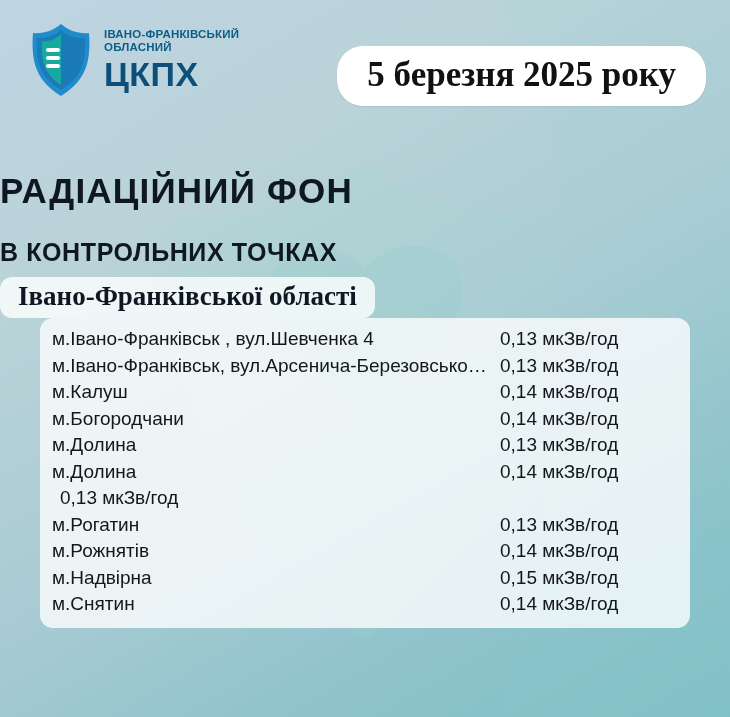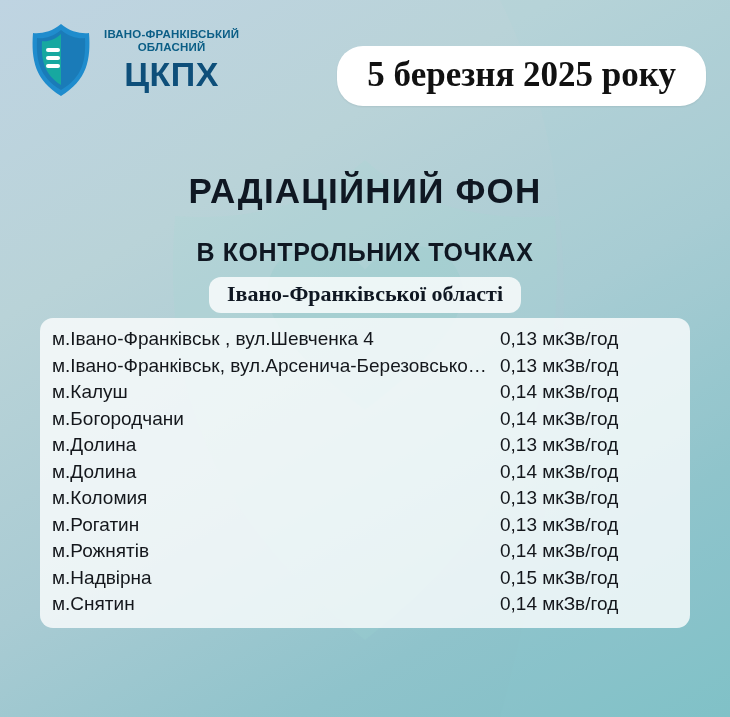--- a/index.html
+++ b/index.html
@@ -36,21 +36,20 @@
     opacity: 0.22;
   }
   
   .logo-wrap {
     position: absolute;
     left: 28px;
     top: 22px;
     display: flex;
     align-items: flex-start;
     gap: 10px;
-    text-align: center;
   }
   .logo-mark {
     width: 66px;
     height: 76px;
     flex: none;
   }
   .logo-text {
     padding-top: 6px;
   }
   .logo-line1, .logo-line2 {
@@ -82,21 +81,21 @@
     color: #111111;
     white-space: nowrap;
     box-shadow: 0 1px 2px rgba(0,0,0,0.07);
   }
   
   .title-block {
     position: absolute;
     left: 0;
     right: 0;
     top: 170px;
-    text-align: center;
+    text-align: left;
   }
   .title-main {
     font-size: 35px;
     font-weight: bold;
     color: #0f1722;
     letter-spacing: 1.2px;
     line-height: 42px;
   }
   .title-sub {
     font-size: 25px;
@@ -108,21 +107,21 @@
   }
   .title-region-wrap {
     margin-top: 9px;
   }
   .title-region {
     display: inline-block;
     background: rgba(255,255,255,0.80);
     border-radius: 12px;
     padding: 4px 18px 6px 18px;
     font-family: "Liberation Serif", serif;
-    font-size: 22px;
+    font-size: 27px;
     font-weight: bold;
     color: #0f1722;
   }
   
   .table-card {
     position: absolute;
     left: 40px;
     top: 318px;
     width: 650px;
     background: rgba(255,255,255,0.78);
@@ -209,21 +208,20 @@
     </div>
     <div class="row">
       <span class="place">м.Долина</span>
       <span class="value">0,13 мкЗв/год</span>
     </div>
     <div class="row">
       <span class="place">м.Долина</span>
       <span class="value">0,14 мкЗв/год</span>
     </div>
     <div class="row">
-      <span class="place">м.Коломия</span>
       <span class="value">0,13 мкЗв/год</span>
     </div>
     <div class="row">
       <span class="place">м.Рогатин</span>
       <span class="value">0,13 мкЗв/год</span>
     </div>
     <div class="row">
       <span class="place">м.Рожнятів</span>
       <span class="value">0,14 мкЗв/год</span>
     </div>

